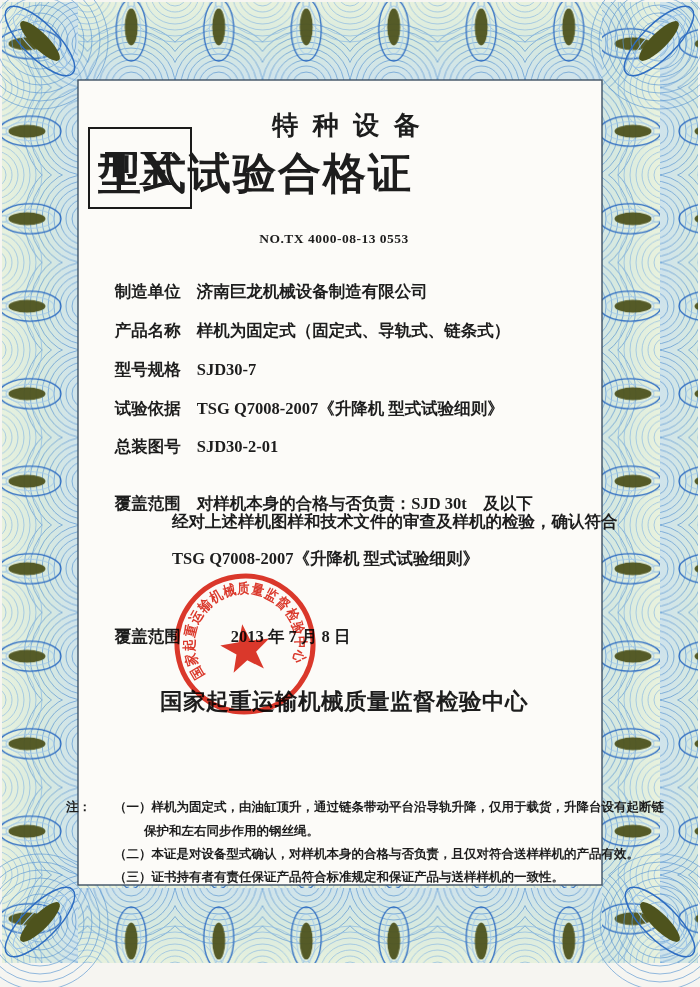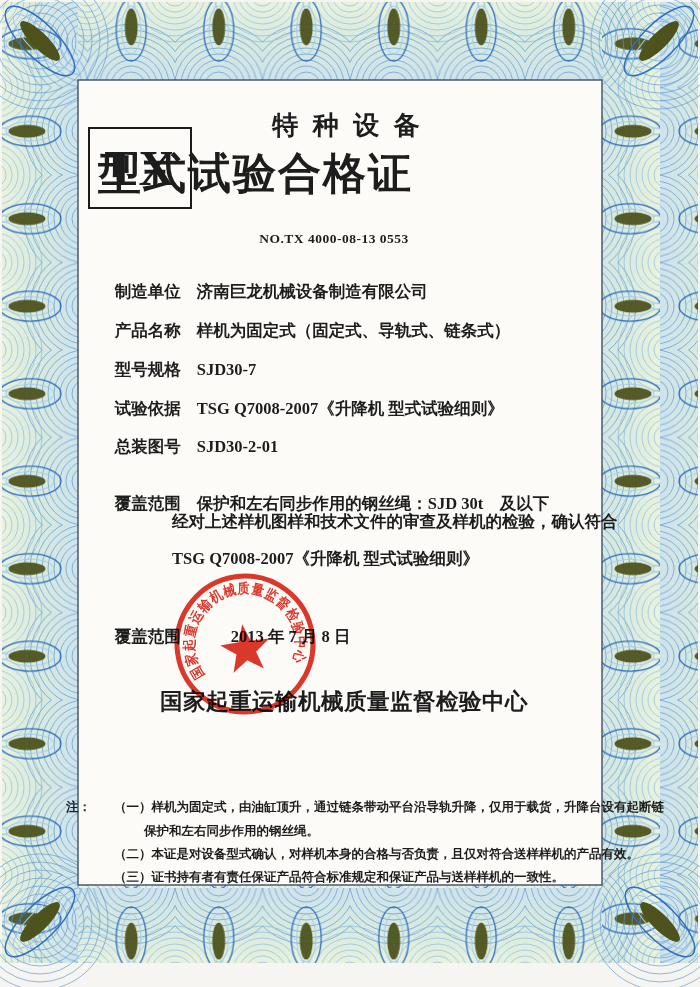--- a/index.html
+++ b/index.html
@@ -181,21 +181,21 @@
       <span class="lab">型号规格</span><span class="val">SJD30-7</span>
     </div>
     <div class="frow f3">
       <span class="lab">试验依据</span><span class="val">TSG Q7008-2007《升降机 型式试验细则》</span>
     </div>
     <div class="frow f4">
       <span class="lab">总装图号</span><span class="val">SJD30-2-01</span>
     </div>
 
     <div class="frow cov">
-      <span class="lab">覆盖范围</span><span class="val">保护和左右同步作用的钢丝绳：SJD 30t    及以下</span>
+      <span class="lab">覆盖范围</span><span class="val">对样机本身的合格与否负责：SJD 30t    及以下</span>
     </div>
     <div class="covline cv1">经对上述样机图样和技术文件的审查及样机的检验，确认符合</div>
     <div class="covline cv2">TSG Q7008-2007《升降机 型式试验细则》</div>
 
     <div class="frow issue">
       <span class="lab2">覆盖范围</span><span class="val">2013 年 7 月 8 日</span>
     </div>
 
     <div class="authority">国家起重运输机械质量监督检验中心</div>
 

